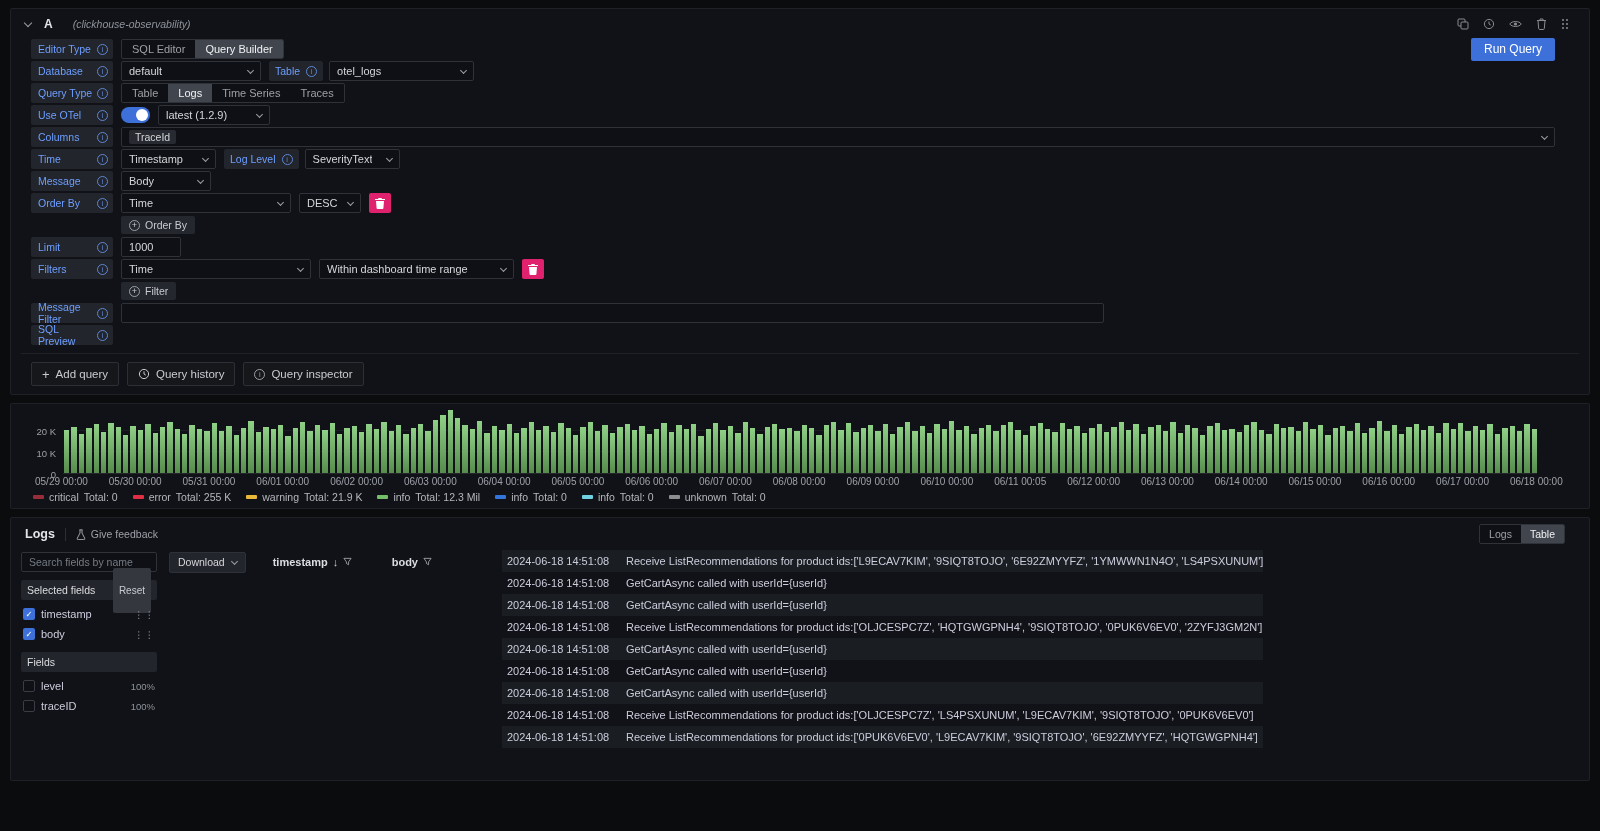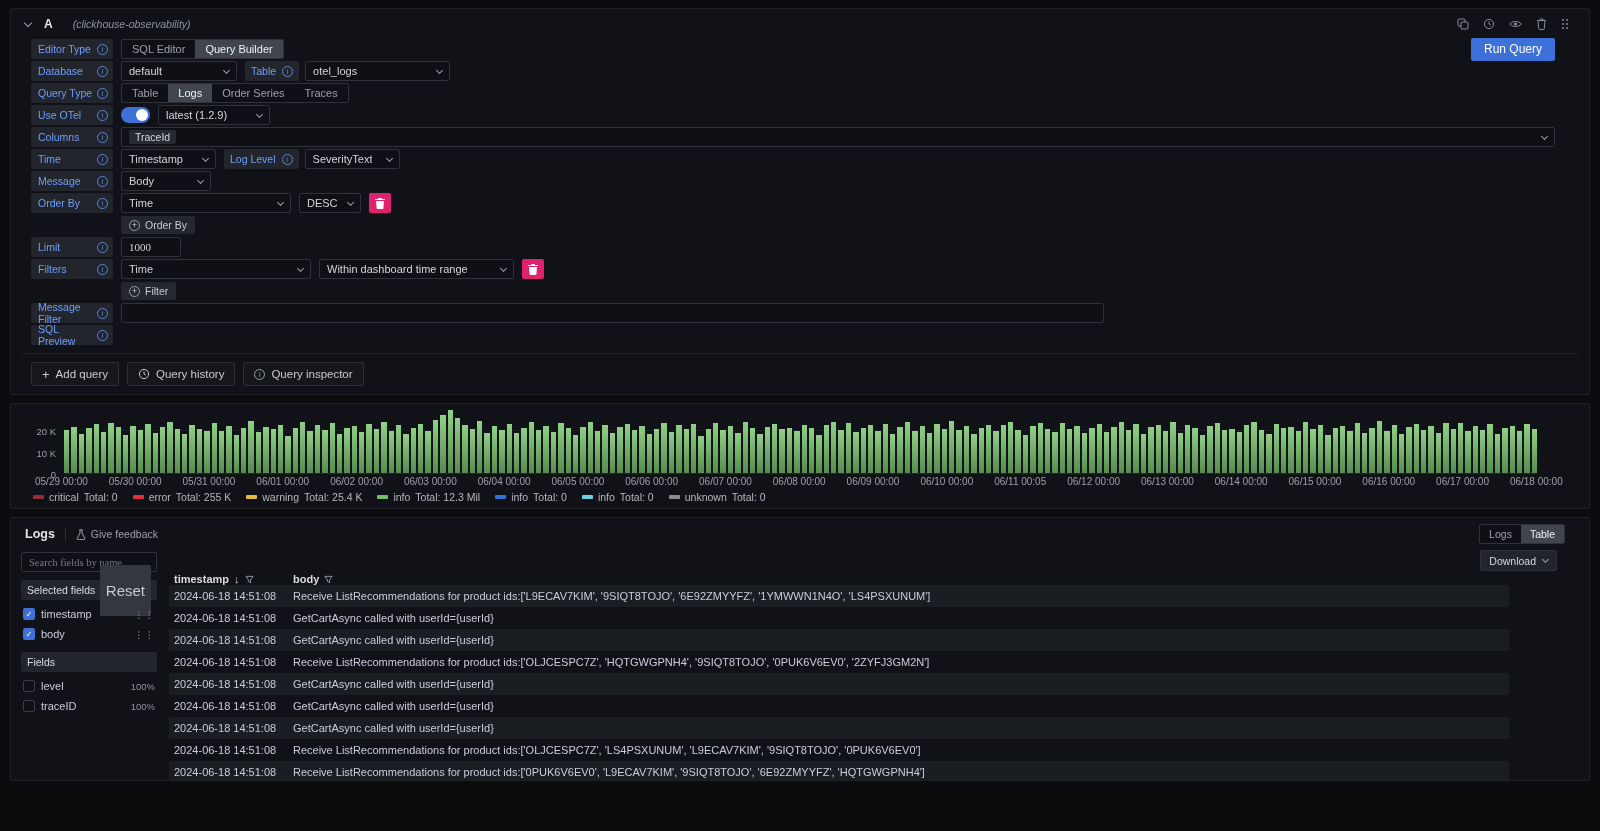--- a/index.html
+++ b/index.html
@@ -22,41 +22,41 @@
   .flabel{width:82px;min-width:82px;height:20px;background:#22252b;border-radius:2px;display:flex;
     align-items:center;justify-content:space-between;padding:0 5px 0 7px;color:#6e9fff;
     font-size:10.5px;margin-right:8px}
   .flabel.auto{width:auto;min-width:0;gap:6px;margin:0 6px 0 8px;padding:0 6px}
   .info{width:11px;height:11px;min-width:11px;border:1px solid currentColor;border-radius:50%;
     font-size:7.5px;display:flex;align-items:center;justify-content:center;opacity:.8;cursor:pointer}
   .select,.input{height:20px;background:#0e1015;border:1px solid #2f3239;border-radius:2px;
     display:flex;align-items:center;font-size:11px;color:#d5d6da;padding:0 7px;gap:8px}
   .select{justify-content:space-between;cursor:pointer}
   .select .val{white-space:nowrap;overflow:hidden}
-  .input{font-family:Liberation Serif, serif;outline:none}
+  .input{font-family:Liberation Sans, sans-serif;outline:none}
   .input::placeholder{color:#767b84}
   .chev{width:5px;height:5px;min-width:5px;border-right:1.2px solid #9da0a8;border-bottom:1.2px solid #9da0a8;
     transform:rotate(45deg);margin-top:-2px}
   .rgroup{display:flex;align-items:stretch;height:20px;background:#0e1015;border:1px solid #2f3239;
     border-radius:2px;overflow:hidden}
   .rgroup .opt{display:flex;align-items:center;padding:0 10px;font-size:11px;color:#9da0a8;cursor:pointer;white-space:nowrap}
   .rgroup .opt.sel{background:#41464e;color:#f0f1f3}
   .btn-primary{margin-left:auto;height:23px;background:#3d71d9;color:#fff;border:none;border-radius:2px;
     font-size:12px;padding:0 13px;font-family:inherit;cursor:pointer}
   .toggle{width:29px;height:16px;border-radius:9px;background:#3d71d9;position:relative;cursor:pointer;margin-right:8px}
   .toggle .knob{position:absolute;top:2px;right:2px;width:12px;height:12px;border-radius:50%;background:#fff}
   .trash{width:22px;height:20px;min-width:22px;background:#e0226e;border:none;border-radius:2px;display:flex;
     align-items:center;justify-content:center;margin-left:8px;cursor:pointer}
   .addbtn{height:18px;background:#24272d;border:none;border-radius:2px;color:#c9cbd1;font-size:10.5px;
     display:flex;align-items:center;gap:5px;padding:0 8px;font-family:inherit;cursor:pointer}
   .plus-circ{width:11px;height:11px;border:1px solid #9aa0a8;border-radius:50%;font-size:9px;line-height:9px;
     display:flex;align-items:center;justify-content:center;color:#c9cbd1}
   .tag{background:#272a31;border-radius:2px;padding:1px 6px;font-size:10.5px;color:#d5d6da;cursor:pointer}
   .grow{flex:1}
-  .w60{width:60px}.w62{width:62px}.w90{width:90px}.w95{width:95px}.w110{width:112px}.w140{width:116px}
+  .w60{width:60px}.w62{width:62px}.w90{width:90px}.w95{width:95px}.w110{width:112px}.w140{width:140px}
   .w145{width:145px}.w170{width:170px}.w178{width:178px}.w190{width:190px}.w195{width:195px}
   .wmf{width:983px}
   .sql{font-family:"DejaVu Sans Mono",monospace;font-size:10px;background:#3f4657;color:#edeef0;
     padding:2.5px 6px;white-space:nowrap;overflow:hidden;max-width:100%;width:fit-content;cursor:text}
   .qfooter{display:flex;gap:8px;margin-top:8px;border-top:1px solid #1f2126;padding:8px 4px 0 10px}
   .btn-secondary{height:24px;background:#15171b;border:1px solid #2c2f36;border-radius:2px;color:#c9cbd1;
     font-size:11.5px;display:flex;align-items:center;gap:6px;padding:0 10px;font-family:inherit;cursor:pointer}
   .info.gray{color:#9aa0a8;opacity:1}
   .plusg{font-size:13px;color:#c9cbd1;line-height:1}
 
@@ -86,30 +86,30 @@
   .ltitle{font-size:12.5px;font-weight:bold;color:#e3e4e8;padding-left:4px}
   .vdiv{width:1px;height:13px;background:#2c2f36}
   .feedback{display:flex;align-items:center;gap:5px;font-size:10.5px;color:#9da0a8;cursor:pointer}
   .lheader .rgroup{margin-left:auto;margin-right:14px;height:20px}
   .lheader .rgroup .opt{font-size:10.5px;padding:0 9px}
   .lcontent{display:flex;gap:12px;margin-top:4px;height:calc(100% - 30px)}
   .lsidebar{width:136px;min-width:136px}
   .search{width:100%;margin:2px 0 6px;font-size:10.5px}
   .sheader{height:20px;background:#22252b;border-radius:2px;display:flex;align-items:center;
     justify-content:space-between;padding:0 6px;font-size:10.5px;color:#dcdde1;margin:8px 0 4px}
-  .reset{font-size:15px;color:#c9cbd1;background:#34373e;border-radius:2px;padding:17px 6px;cursor:pointer}
+  .reset{font-size:10px;color:#c9cbd1;background:#34373e;border-radius:2px;padding:17px 6px;cursor:pointer}
   .fieldrow{display:flex;align-items:center;gap:6px;height:20px;padding:0 2px;font-size:11px}
   .cb{width:12px;height:12px;min-width:12px;border-radius:2px;display:flex;align-items:center;
     justify-content:center;cursor:pointer}
   .cb.checked{background:#3d71d9;color:#fff;font-size:8.5px}
   .cb.un{background:#0e1015;border:1px solid #3a3d45}
   .fname{color:#ccccdc}
   .fright{margin-left:auto;color:#8e939b;font-size:9.5px;cursor:grab;letter-spacing:1px}
   .fpct{margin-left:auto;color:#8e939b;font-size:9.5px}
-  .lmain{flex:1;display:flex;flex-direction:column;min-width:0}
+  .lmain{flex:1;display:flex;flex-direction:row;min-width:0}
   .dlrow{display:flex;justify-content:flex-end;align-items:center;height:24px;margin:0 22px 2px 0}
   .dlbtn{height:21px;background:#22252b;border:1px solid #2e3138;border-radius:2px;color:#d5d6da;
     font-size:10.5px;display:flex;align-items:center;gap:7px;padding:0 8px;font-family:inherit;cursor:pointer}
   .thead{display:flex;height:23px;align-items:center;font-size:11px;font-weight:bold;color:#dcdde1;margin-right:70px}
   .hcell{display:flex;align-items:center;gap:5px}
   .colts{width:124px;min-width:124px;padding-left:5px}
   .colbody{flex:1;min-width:0}
   .sort{color:#c9cbd1;font-size:11px;cursor:pointer}
   .trow{display:flex;height:22px;align-items:center;font-size:11px;color:#ccccdc;margin-right:70px;cursor:pointer}
   .trow.light{background:#1a1d22}
@@ -194,21 +194,21 @@
     </div>
 
     <div class="frow">
       <div class="flabel">
         <span>Query Type</span>
         <span class="info">i</span>
       </div>
       <div class="rgroup">
         <span class="opt">Table</span>
         <span class="opt sel">Logs</span>
-        <span class="opt">Order Series</span>
+        <span class="opt">Time Series</span>
         <span class="opt">Traces</span>
       </div>
     </div>
 
     <div class="frow">
       <div class="flabel">
         <span>Use OTel</span>
         <span class="info">i</span>
       </div>
       <div class="toggle">
@@ -607,21 +607,21 @@
           <span>Total: 0</span>
         </div>
         <div class="legend-item">
           <span class="swatch" style="background: rgb(224, 47, 68);"></span>
           <span>error</span>
           <span>Total: 255 K</span>
         </div>
         <div class="legend-item">
           <span class="swatch" style="background: rgb(234, 184, 57);"></span>
           <span>warning</span>
-          <span>Total: 25.4 K</span>
+          <span>Total: 21.9 K</span>
         </div>
         <div class="legend-item">
           <span class="swatch" style="background: rgb(115, 191, 105);"></span>
           <span>info</span>
           <span>Total: 12.3 Mil</span>
         </div>
         <div class="legend-item">
           <span class="swatch" style="background: rgb(50, 116, 217);"></span>
           <span>info</span>
           <span>Total: 0</span>

